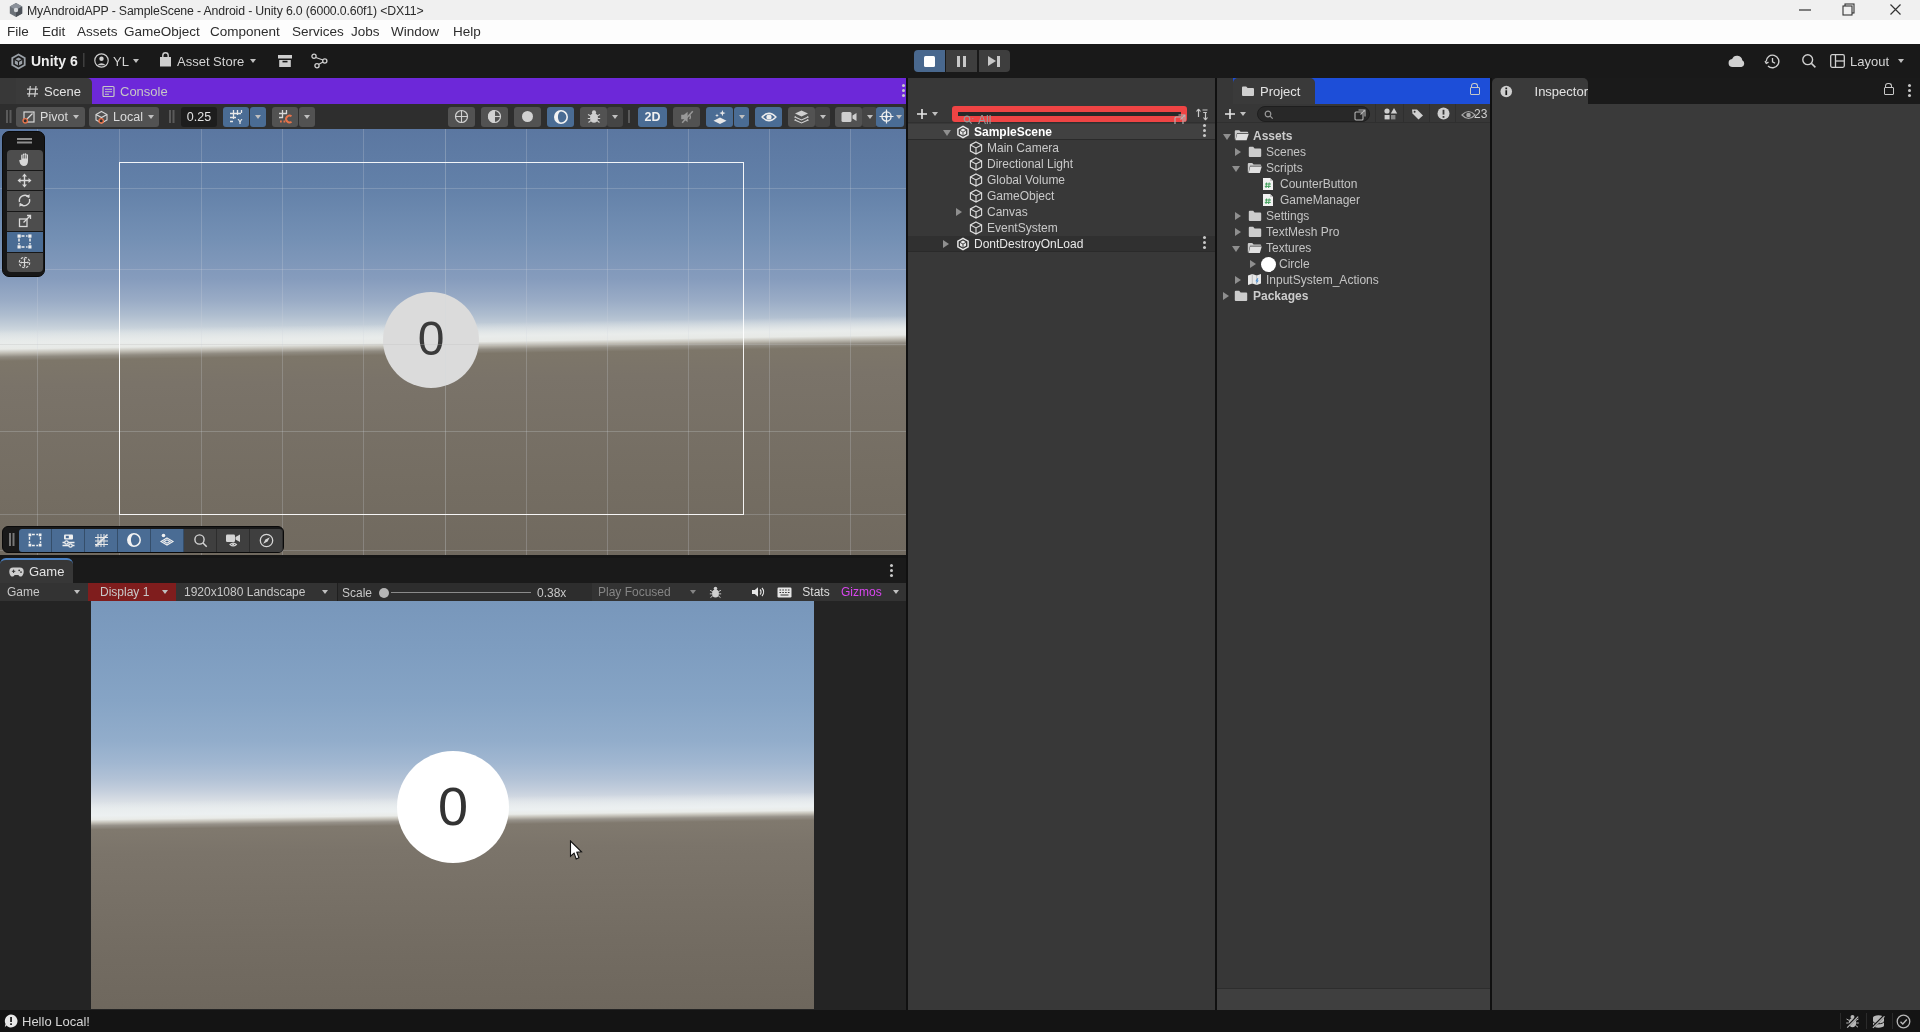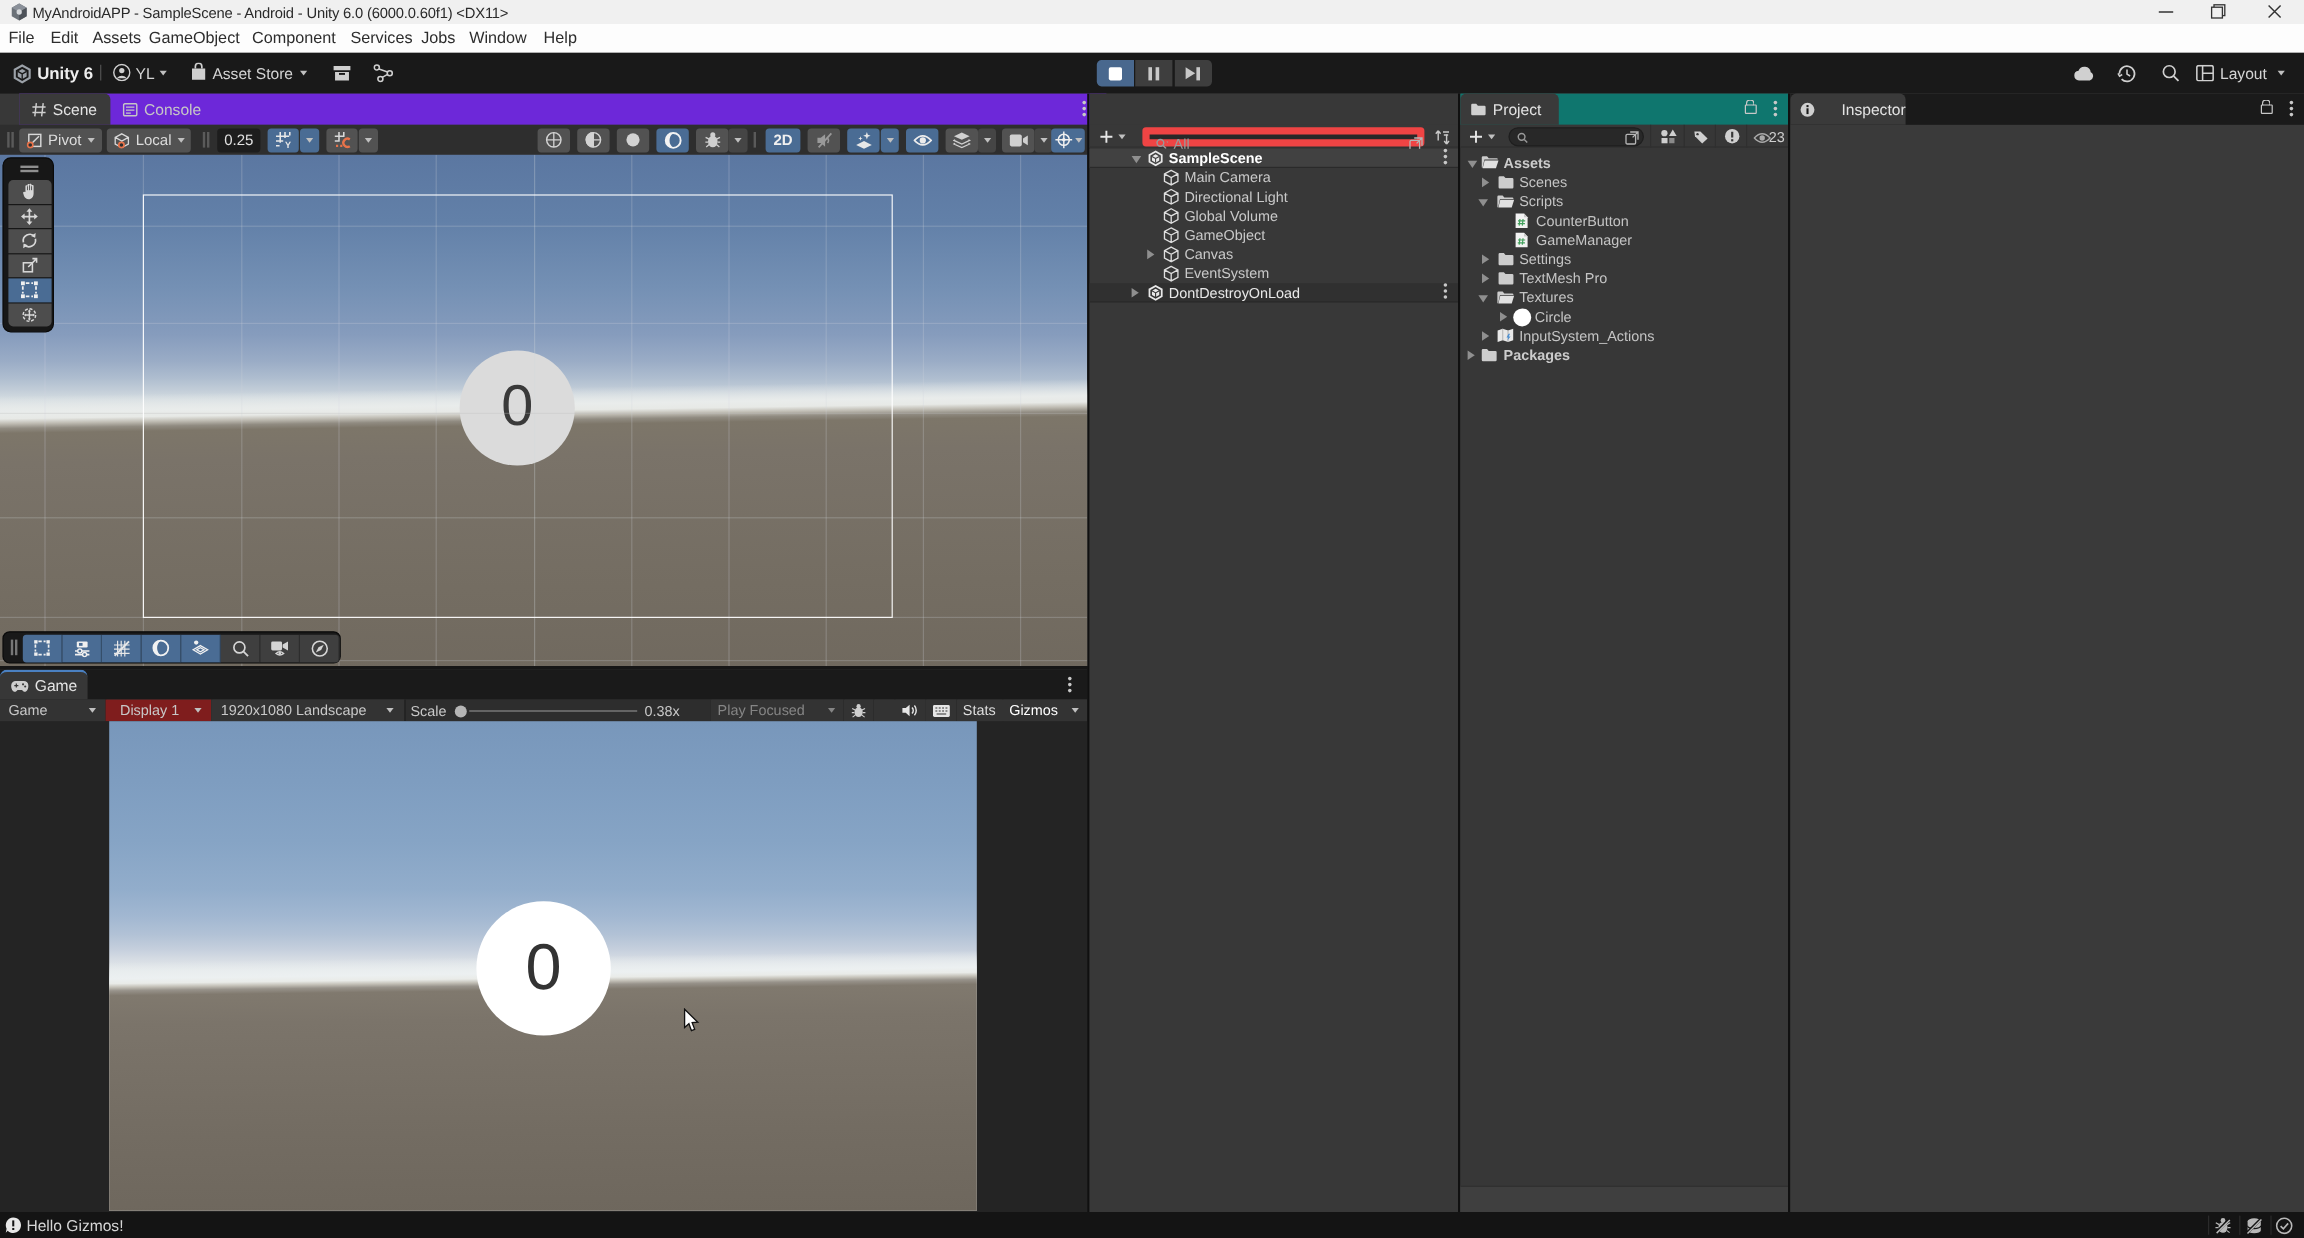--- a/index.html
+++ b/index.html
@@ -455,21 +455,21 @@
         <rect x="0.5" y="0.5" width="14" height="10" rx="1.2" fill="#e6e6e6"></rect>
         <path d="M2.5 3 h1.6 M5.3 3 h1.6 M8.1 3 h1.6 M10.9 3 h1.6 M2.5 5.5 h1.6 M5.3 5.5 h1.6 M8.1 5.5 h1.6 M10.9 5.5 h1.6 M3.5 8 h8" stroke="#333" stroke-width="1"></path>
       </svg>
     </div>
   <div class="gbar-sep" style="left:797px"></div>
   <div class="a" style="left:797px;top:0;width:38px;height:18px;background:#333;display:flex;align-items:center;justify-content:center">
       <span style="color:#dedede">Stats</span>
     </div>
   <div class="gbar-sep" style="left:835px"></div>
   <div class="a" style="left:835px;top:0;width:71px;height:18px;background:#333;display:flex;align-items:center">
-      <span style="margin-left:6px;color:#ffffff">Gizmos</span>
+      <span style="margin-left:6px;color:#d946ef">Gizmos</span>
       <div class="tri-dd a" style="left:58px;top:7px"></div>
     </div>
 </div>
 <div class="a" style="left:0;top:601px;width:906px;height:409px;background:#242424">
   <div class="a" style="left:91px;top:0;width:723px;height:408px;overflow:hidden;background:linear-gradient(180deg,#7897bb 0px,#7e9dc0 50px,#86a4c5 100px,#92adcb 140px,#a1b7d1 162px,#b2c2d6 178px,#c5cfdd 190px,#d7dde4 199px,#e3e8ea 208px,#e9ecec 408px)">
     <div class="a" style="left:306px;top:150px;width:112px;height:112px;border-radius:50%;background:#fff;display:flex;align-items:center;justify-content:center;z-index:2">
         <span style="font-size:54px;color:#333;padding-bottom:3px">0</span>
       </div>
     <div class="a" style="left:-20px;top:196px;width:763px;height:230px;transform:rotate(-0.75deg);z-index:1;background:linear-gradient(180deg,rgba(236,240,241,0) 0px,rgba(236,240,241,0.6) 8px,#ecf0f1 14px,#e9ebe8 18px,#c4c1b8 21px,#97928a 24px,#80796e 28px,#7b746a 52px,#736c62 146px,#6d665c 230px)"></div>
     <svg class="a" style="left:478px;top:239px;z-index:3" width="15" height="21" viewBox="0 0 15 21">
@@ -559,21 +559,21 @@
         <polygon points="8.5,2.6 13.8,5.6 13.8,11.4 8.5,14.4 3.2,11.4 3.2,5.6" fill="#303030"></polygon>
         <polygon points="8.5,4.4 12.2,6.5 12.2,10.7 8.5,12.8 4.8,10.7 4.8,6.5" fill="#e8e8e8"></polygon>
         <path d="M8.5 8.6 L8.5 12.8 M8.5 8.6 L12.2 6.5 M8.5 8.6 L4.8 6.5" stroke="#303030" stroke-width="1.1"></path>
       </svg>
     <span class="a" style="left:66px;top:1px;color:#e8e8e8">DontDestroyOnLoad</span>
     <div class="a kebab" style="left:295px;top:5px"></div>
   </div>
 </div>
 <div class="a" style="left:1215px;top:78px;width:2px;height:932px;background:#101010"></div>
 <div class="a" style="left:1217px;top:78px;width:273px;height:932px;background:#373737">
-  <div class="a" style="left:0;top:0;width:273px;height:26px;background:#0f766e">
+  <div class="a" style="left:16px;top:0;width:273px;height:26px;background:#1d4ed8">
     <div class="tab" style="left:0;width:82px">
       <svg style="margin-left:8px" width="14" height="12" viewBox="0 0 14 12">
           <path d="M1 2.5 a1 1 0 0 1 1-1 h3.2 l1.4 1.6 H12 a1 1 0 0 1 1 1 V10 a1 1 0 0 1 -1 1 H2 a1 1 0 0 1 -1-1 Z" fill="#cfcfcf"></path>
         </svg>
       <span style="margin-left:5px">Project</span>
     </div>
     <div class="a lock" style="left:237px;top:9px"></div>
     <div class="a kebab" style="left:261px;top:11px"></div>
   </div>
   <div class="a" style="left:0;top:26px;width:273px;height:19px;background:#373737;border-bottom:1px solid #2f2f2f">
@@ -716,21 +716,21 @@
     <div class="a lock" style="left:392px;top:9px"></div>
     <div class="a kebab" style="left:416px;top:11px"></div>
   </div>
 </div>
 <div class="a" style="left:0;top:1010px;width:1920px;height:22px;background:#141414">
   <svg class="a" style="left:4px;top:4px" width="14" height="14" viewBox="0 0 14 14">
       <path d="M7 0.5 a6.5 6.5 0 1 1 -4.6 11.1 L0.8 13.2 L1.5 9.9 A6.5 6.5 0 0 1 7 0.5" fill="#e8e8e8"></path>
       <rect x="6.2" y="3" width="1.7" height="5" fill="#141414"></rect>
       <rect x="6.2" y="9.3" width="1.7" height="1.7" fill="#141414"></rect>
     </svg>
-  <span class="a" style="left:22px;top:4px;font-size:13px;color:#d6d6d6">Hello Gizmos!</span>
+  <span class="a" style="left:22px;top:4px;font-size:13px;color:#d6d6d6">Hello Local!</span>
   <div class="a" style="left:1840px;top:3px;width:1px;height:16px;background:#2b2b2b"></div>
   <div class="a" style="left:1866px;top:3px;width:1px;height:16px;background:#2b2b2b"></div>
   <div class="a" style="left:1892px;top:3px;width:1px;height:16px;background:#2b2b2b"></div>
   <svg class="a" style="left:1845px;top:4px" width="15" height="15" viewBox="0 0 15 15">
       <ellipse cx="7.5" cy="8.8" rx="3.8" ry="4.5" fill="#b8b8b8"></ellipse>
       <circle cx="7.5" cy="3" r="2" fill="#b8b8b8"></circle>
       <path d="M1.5 5 L4.3 6.5 M13.5 5 L10.7 6.5 M1.2 9 H3.5 M13.8 9 H11.5 M2 13.2 L4.5 11.3 M13 13.2 L10.5 11.3" stroke="#b8b8b8" stroke-width="1"></path>
       <line x1="13.5" y1="1.5" x2="1.5" y2="13.5" stroke="#141414" stroke-width="2.4"></line>
       <line x1="13.2" y1="2.6" x2="2.2" y2="13.6" stroke="#b8b8b8" stroke-width="1.2"></line>
     </svg>

